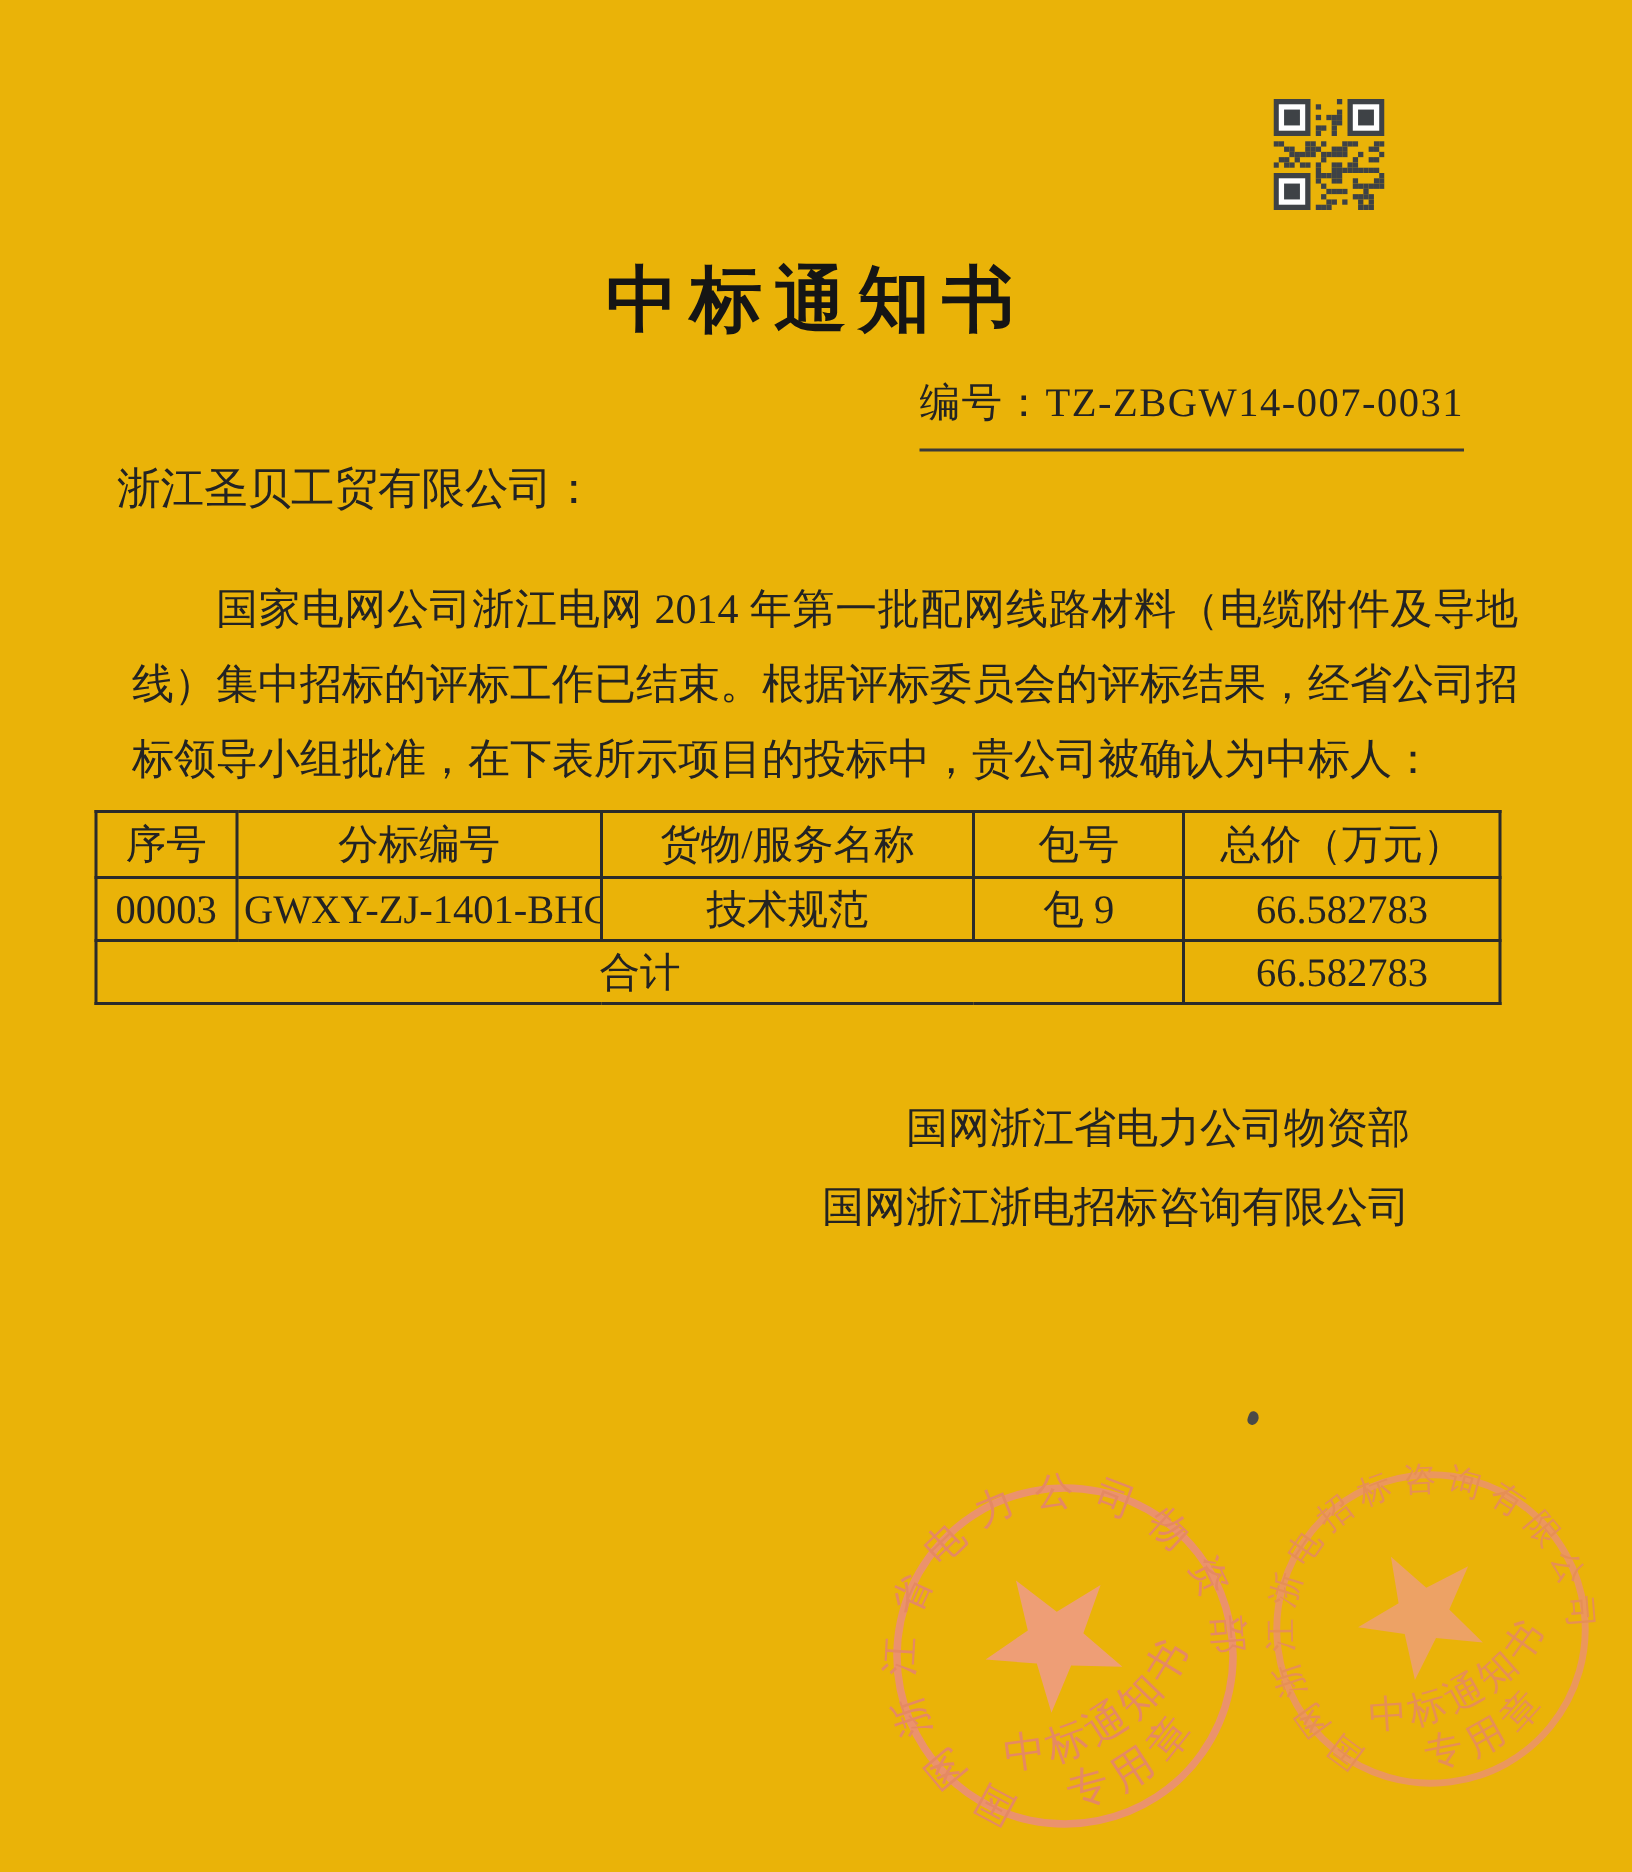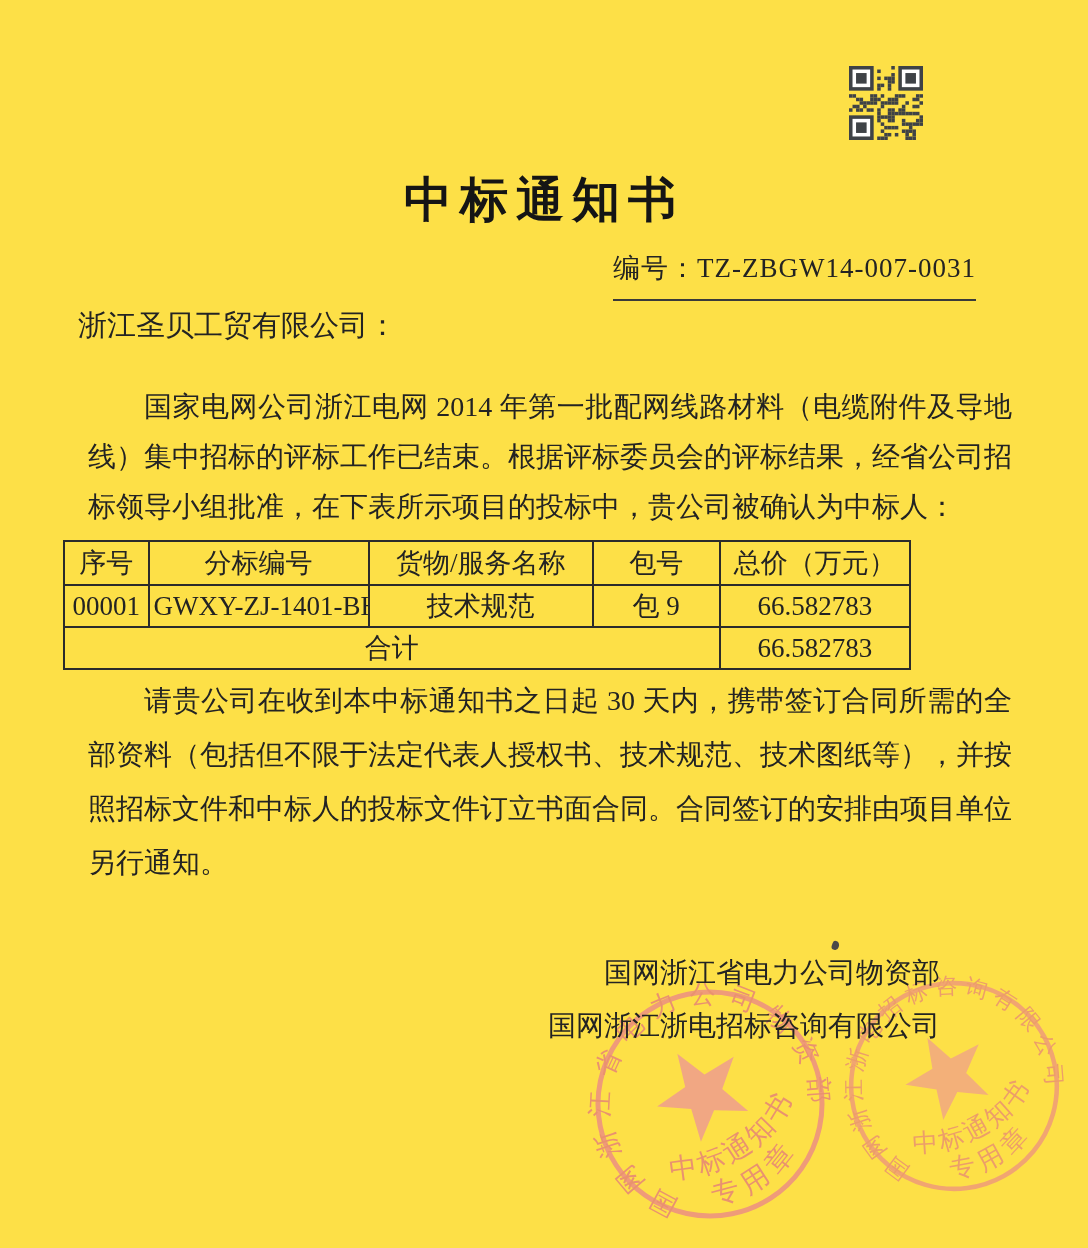--- a/index.html
+++ b/index.html
@@ -1,18 +1,18 @@
 <!DOCTYPE html>
 <html><head>
 <meta charset="utf-8">
 <style>
   html,body{margin:0;padding:0;background:#e9e9e9;}
   .page{
     position:relative;width:1088px;height:1248px;margin:0 auto;
-    background:#fde047;overflow:hidden;color:#232323;
+    background:#eab308;overflow:hidden;color:#232323;
     font-family:"Liberation Serif","DejaVu Serif",serif;
   }
   
   .qr{position:absolute;left:849px;top:66px;width:74px;height:80px;}
   
   .title{
     margin:0;padding-top:168px;text-align:center;
     font-size:48px;font-weight:bold;letter-spacing:8px;color:#151515;
   }
   
@@ -21,21 +21,21 @@
   
   .addressee{margin-top:20px;margin-left:78px;font-size:29px;}
   
   .para{
     margin:36px 76px 0 88px;font-size:28px;line-height:50px;
     text-indent:2em;text-align:justify;
   }
   .para2{line-height:54px;margin-top:4px;}
   
   .award-table{
-    margin:8px 0 0 63px;width:848px;border-collapse:collapse;
+    margin:8px 0 0 63px;width:938px;border-collapse:collapse;
     font-size:27px;table-layout:fixed;
   }
   .award-table th,.award-table td{
     border:2px solid #2b2b2b;text-align:center;padding:2px 4px;
     font-weight:normal;overflow:hidden;white-space:nowrap;
   }
   .award-table th{height:38px;}
   .award-table td{height:36px;}
   .col-seq{width:10%;} .col-lot{width:26%;} .col-goods{width:26.5%;}
   .col-pkg{width:15%;} .col-price{width:22.5%;}
@@ -210,35 +210,34 @@
       <tr>
         <th>序号</th>
         <th>分标编号</th>
         <th>货物/服务名称</th>
         <th>包号</th>
         <th>总价（万元）</th>
       </tr>
     </thead>
     <tbody>
       <tr>
-        <td>00001</td>
+        <td>00003</td>
         <td>GWXY-ZJ-1401-BHG</td>
         <td>技术规范</td>
         <td>包 9</td>
         <td>66.582783</td>
       </tr>
       <tr>
         <td colspan="4">合计</td>
         <td>66.582783</td>
       </tr>
     </tbody>
   </table>
 
 
-  <p class="para para2">请贵公司在收到本中标通知书之日起 30 天内，携带签订合同所需的全部资料（包括但不限于法定代表人授权书、技术规范、技术图纸等），并按照招标文件和中标人的投标文件订立书面合同。合同签订的安排由项目单位另行通知。</p>
 
   <div class="speck"></div>
 
   <div class="signature">
     <div>国网浙江省电力公司物资部</div>
     <div>国网浙江浙电招标咨询有限公司</div>
   </div>
 
   <div class="stamp stamp-left">
     <svg viewBox="-122 -122 244 244">

